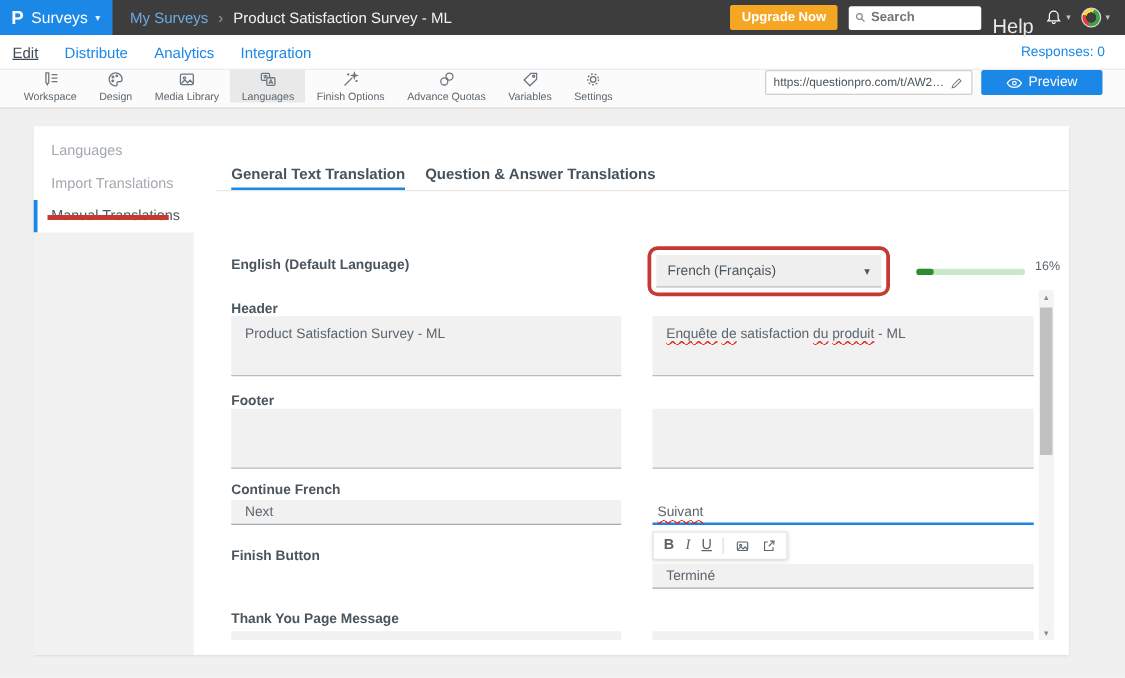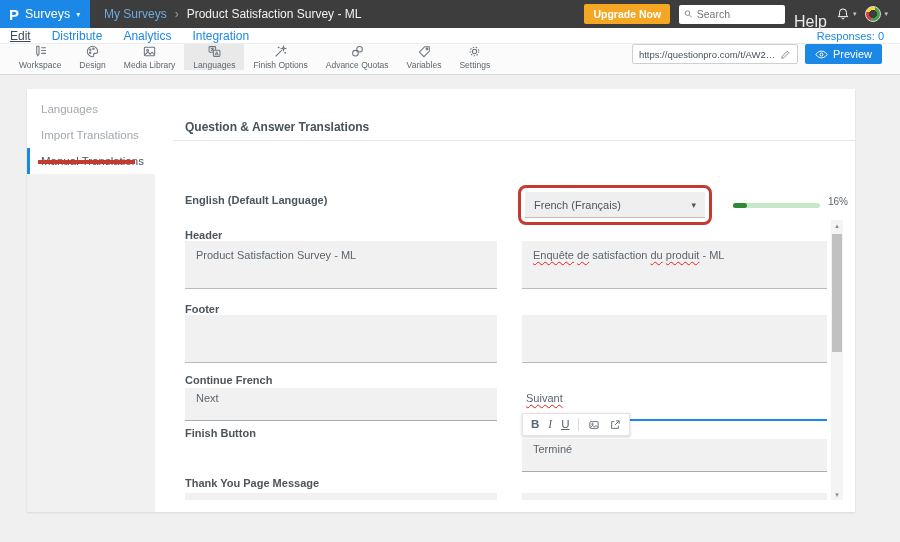--- a/index.html
+++ b/index.html
@@ -16,51 +16,51 @@
   .breadcrumb { display:flex; align-items:flex-end; gap:8px; margin-left:14px; flex:none; }
   .bc-parent { color:#6fa9e0; font-size:12px; cursor:pointer; text-decoration:none; }
   .bc-sep { color:#9a9a9a; font-size:12px; }
   .bc-current { color:#f2f2f2; font-size:12px; }
   .topbar-right { margin-left:auto; display:flex; align-items:center; gap:9px; padding-right:12px; }
   .upgrade { background:#f5a623; color:#fff; font-weight:bold; font-size:10.5px; border:none;
     border-radius:2px; padding:4px 9px; cursor:pointer; font-family:inherit; }
   .searchbox { width:106px; height:19px; background:#fff; border-radius:2px; display:flex;
     align-items:center; padding:0 5px; gap:4px; }
   .searchbox input { border:none; outline:none; width:100%; font-size:10.5px; color:#444;
-    font-family:inherit; background:transparent; }
+    font-family:inherit; background:transparent;font-weight:bold; }
   .help { color:#e9e9e9; font-size:16px; cursor:pointer;margin-top:16px; }
   .icnbtn { display:flex; align-items:center; gap:3px; cursor:pointer; }
   .caret-dim { font-size:7px; color:#c4c4c4; }
   .avatar { width:16px; height:16px; border-radius:50%; border:1px solid #d9d9d9;
     background: radial-gradient(circle at center, #3d3d3d 0 4px, rgba(0,0,0,0) 4.2px),
       conic-gradient(from 200deg, #e53935 0 25%, #fdd835 25% 50%, #43a047 50% 100%); }
 
   
-  .navbar { height:16px; background:#fff; display:flex; align-items:center; gap:21px;
+  .navbar { height:28px; background:#fff; display:flex; align-items:center; gap:21px;
     padding-left:10px; border-bottom:1px solid #ececec;text-align:right; }
   .nav-item { font-size:12px; color:#1b87e6; cursor:pointer; }
   .nav-item.active { color:#3e4a56; text-decoration:underline; }
   .responses { margin-left:auto; margin-right:16px; font-size:11px; color:#1b87e6; }
 
   
   .toolbar { height:31px; background:#fbfbfb; border-bottom:1px solid #d8d8d8;
     display:flex; align-items:flex-start; padding-left:10px; }
   .tb-item { display:flex; flex-direction:column; align-items:center; justify-content:center;
     padding:0 9px; gap:1px; cursor:pointer; }
   .tb-item.active { background:#e9e9e9; }
   .tb-icon { height:15px; display:flex; align-items:center; }
   .tb-icon svg { stroke:#6b7680; fill:none; stroke-width:1.1; }
   .tb-label { font-size:8.5px; color:#5d6770; white-space:nowrap; }
   .tb-right { margin-left:auto; display:flex; align-items:center; gap:7px; padding-right:18px; }
   .urlbox { width:166px; height:20px; background:#fff; border:1px solid #cfcfcf; border-radius:2px;
     display:flex; align-items:center; padding:0 6px; gap:4px; }
   .urlbox .url { font-size:9.5px; color:#4a545b; white-space:nowrap; overflow:hidden;
     text-overflow:ellipsis; flex:1; }
   .preview-btn { height:20px; background:#1b87e6; color:#fff; border:none; border-radius:2px;
-    font-size:11px; padding:0 10px; display:flex; align-items:center; gap:5px; cursor:pointer;
+    font-size:11px; padding:0 20px; display:flex; align-items:center; gap:5px; cursor:pointer;
     font-family:inherit; }
 
   
   .card { position:relative; margin:14px 0 0 27px; width:828px; height:423px; background:#fff;
     box-shadow:0 1px 2px rgba(0,0,0,0.10); }
   .side { position:absolute; left:0; top:0; bottom:0; width:128px; }
   .side-items { position:relative; padding-top:7px; }
   .side-item { height:26px; line-height:26px; padding-left:14px; font-size:11.5px;
     color:#a3a9ae; cursor:pointer; }
   .side-item.active { color:#4c565e; border-left:3px solid #1b87e6; padding-left:11px; }
@@ -72,21 +72,21 @@
   .tabrow { position:absolute; left:18px; right:0; top:27px; height:25px;
     border-bottom:1px solid #e7e7e7; display:flex; gap:16px; padding-left:12px; }
   .tab { display:flex; align-items:center; height:100%; font-size:12px; font-weight:bold;
     color:#46525c; cursor:pointer; border-bottom:2px solid transparent; margin-bottom:-1px; }
   .tab.active { border-bottom-color:#1b87e6; }
 
   .panel { position:absolute; left:0; right:0; top:53px; height:326px; overflow:hidden;margin-top:32px; }
   .flabel { position:absolute; left:30px; font-size:11px; font-weight:bold; color:#4b555d; }
   .tbox { position:absolute; height:48px; background:#f1f1f2; border-bottom:1px solid #b9bcbe;
     font-size:11px; color:#5b656d; padding:7px 11px; line-height:14px; }
-  .inp { position:absolute; height:33px; background:#f1f1f2; border-bottom:1px solid #a9acae;
+  .inp { position:absolute; height:20px; background:#f1f1f2; border-bottom:1px solid #a9acae;
     font-size:11px; color:#5b656d; line-height:21px; padding:0 11px; }
   .inp.focused { background:#fff; border-bottom:2px solid #1b87e6; padding:0 4px; }
   .col-l { left:30px; width:312px; }
   .col-r { left:367px; width:305px; }
   .misspell { text-decoration:underline; text-decoration-style:wavy;
     text-decoration-color:#e0231c; text-decoration-thickness:1px; text-underline-offset:2px; }
 
   .annot-box { position:absolute; left:363px; top:11px; width:194px; height:40px;
     border:3px solid #c43a31; border-radius:8px; pointer-events:none; z-index:3; }
   .langdd { position:absolute; left:370px; top:18px; width:180px; height:26px; background:#efefef;
@@ -266,20 +266,21 @@
       <div class="side-item">Import Translations</div>
       <div class="side-item active">Manual Translations</div>
       <div class="annot-underline"></div>
     </div>
     <div class="side-fill"></div>
   </aside>
 
   <section class="mainarea">
 
     <div class="tabrow">
+      <div class="tab active">General Text Translation</div>
       <div class="tab">Question &amp; Answer Translations</div>
     </div>
 
     <div class="panel">
 
       <div class="flabel" style="top:20px">English (Default Language)</div>
       <div class="annot-box"></div>
       <div class="langdd">
         <span>French (Français)</span>
         <span class="dd-caret">▾</span>

